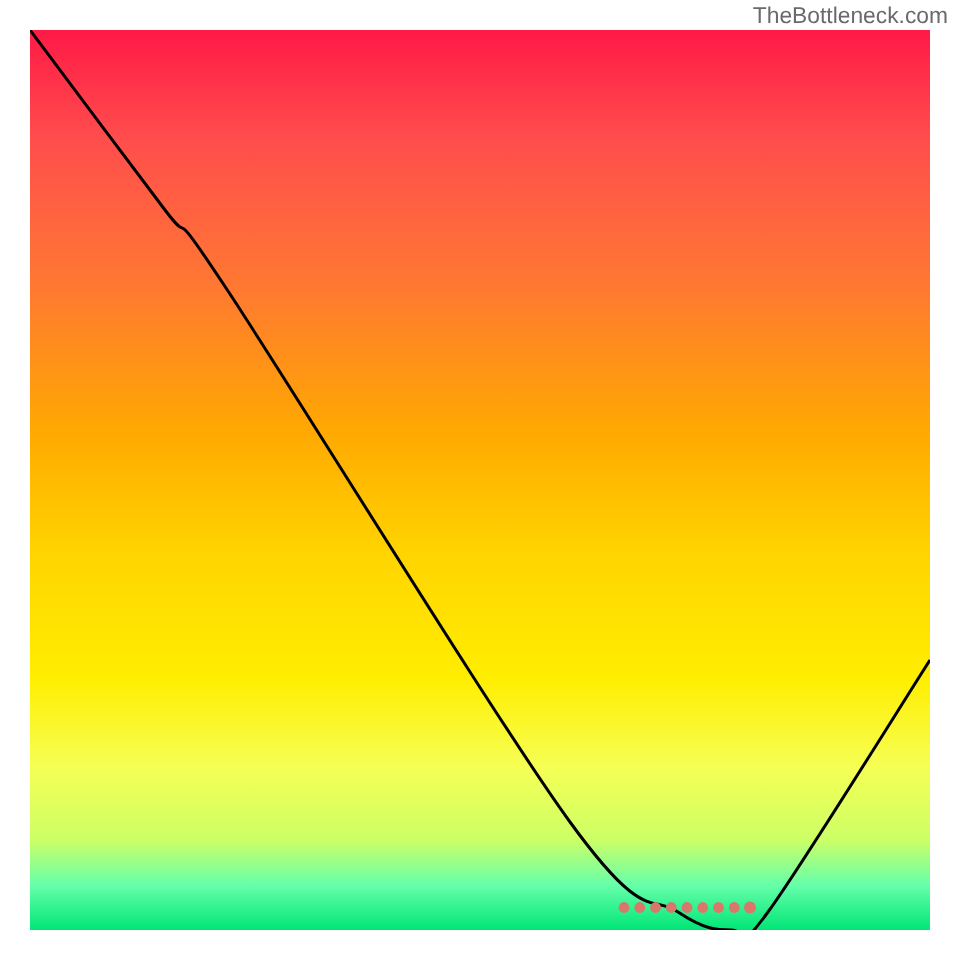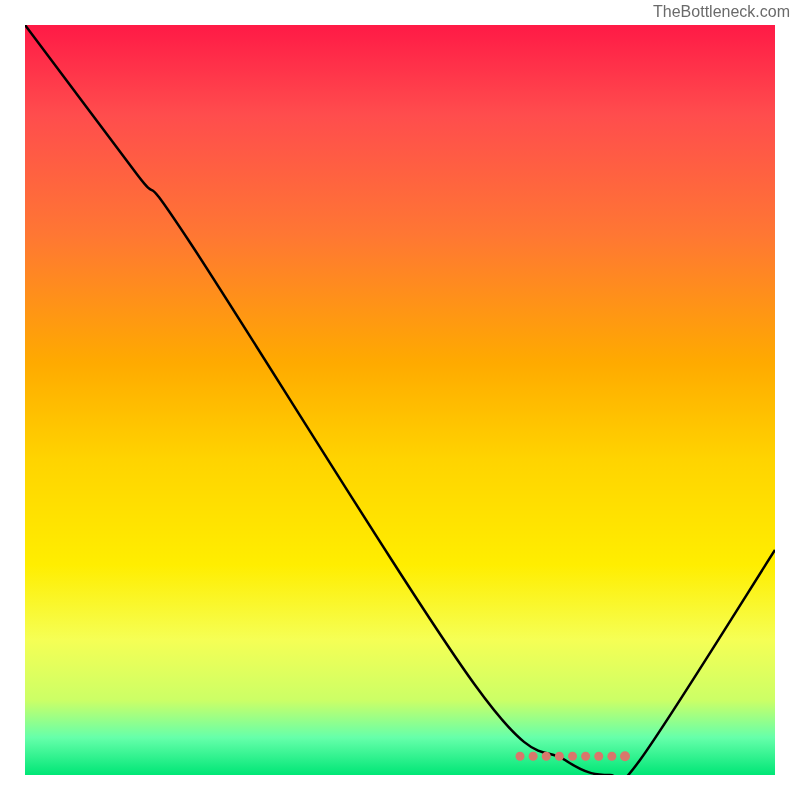--- a/index.html
+++ b/index.html
@@ -9,21 +9,21 @@
     height: 800px;
     background: white;
     font-family: Arial, sans-serif;
     position: relative;
   }
   .watermark {
     position: absolute;
     top: 3px;
     right: 10px;
     color: #6a6a6a;
-    font-size: 16px;
+    font-size: 19px;
     font-weight: normal;
     z-index: 10;
   }
   .plot-area {
     position: absolute;
     left: 25px;
     top: 25px;
     width: 750px;
     height: 750px;
   }

